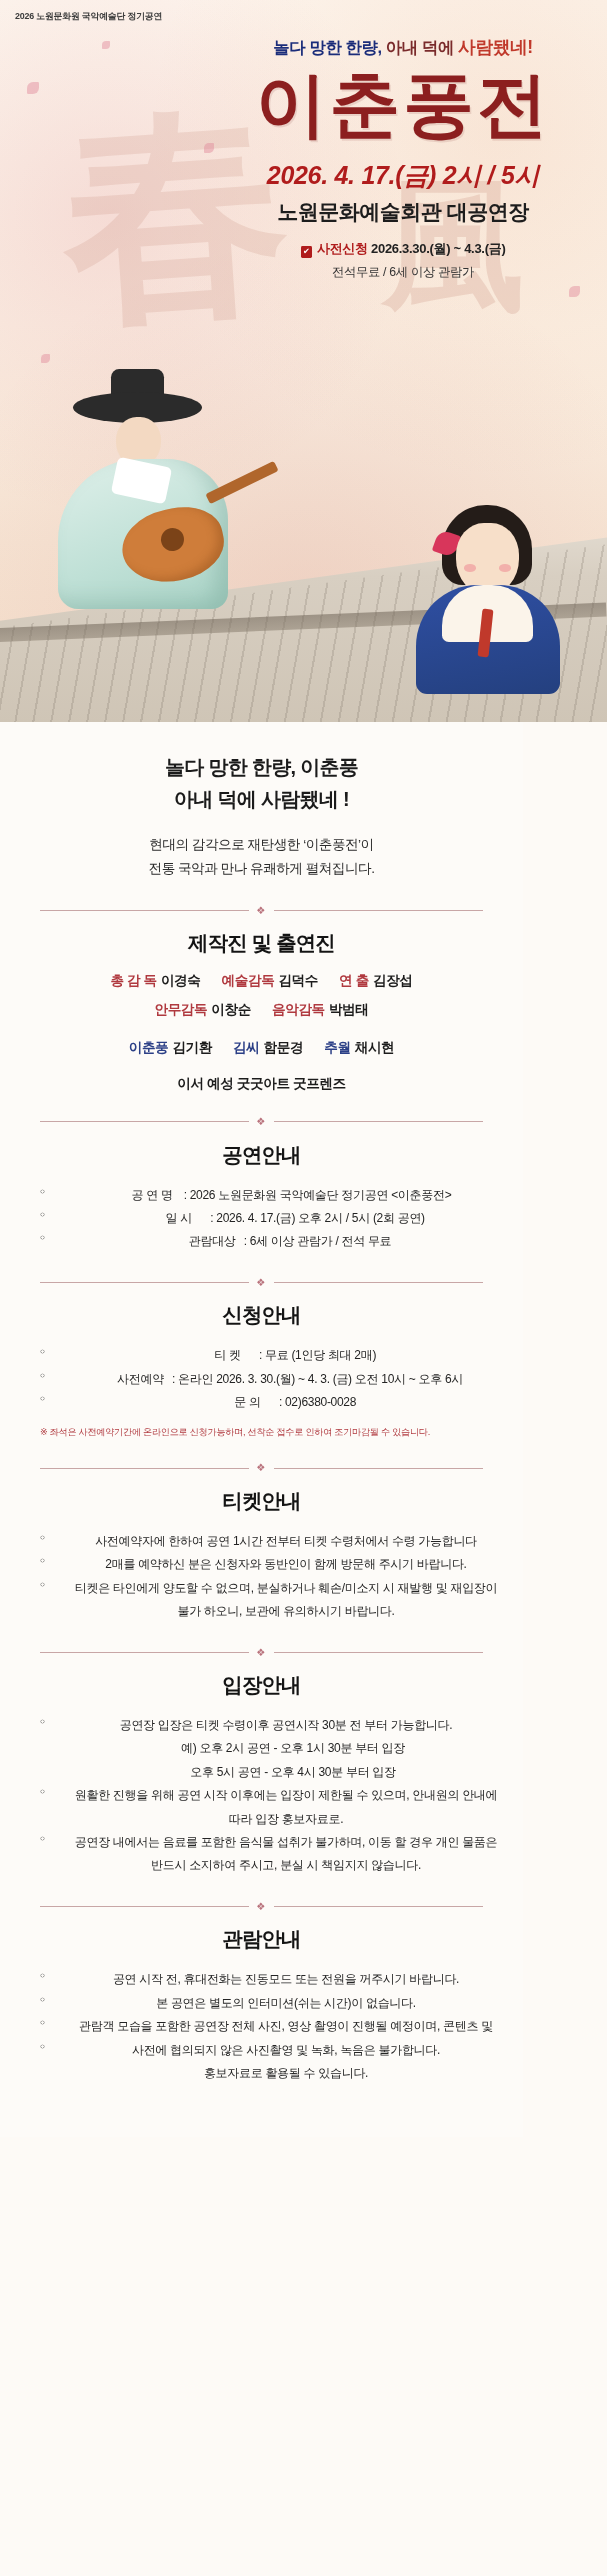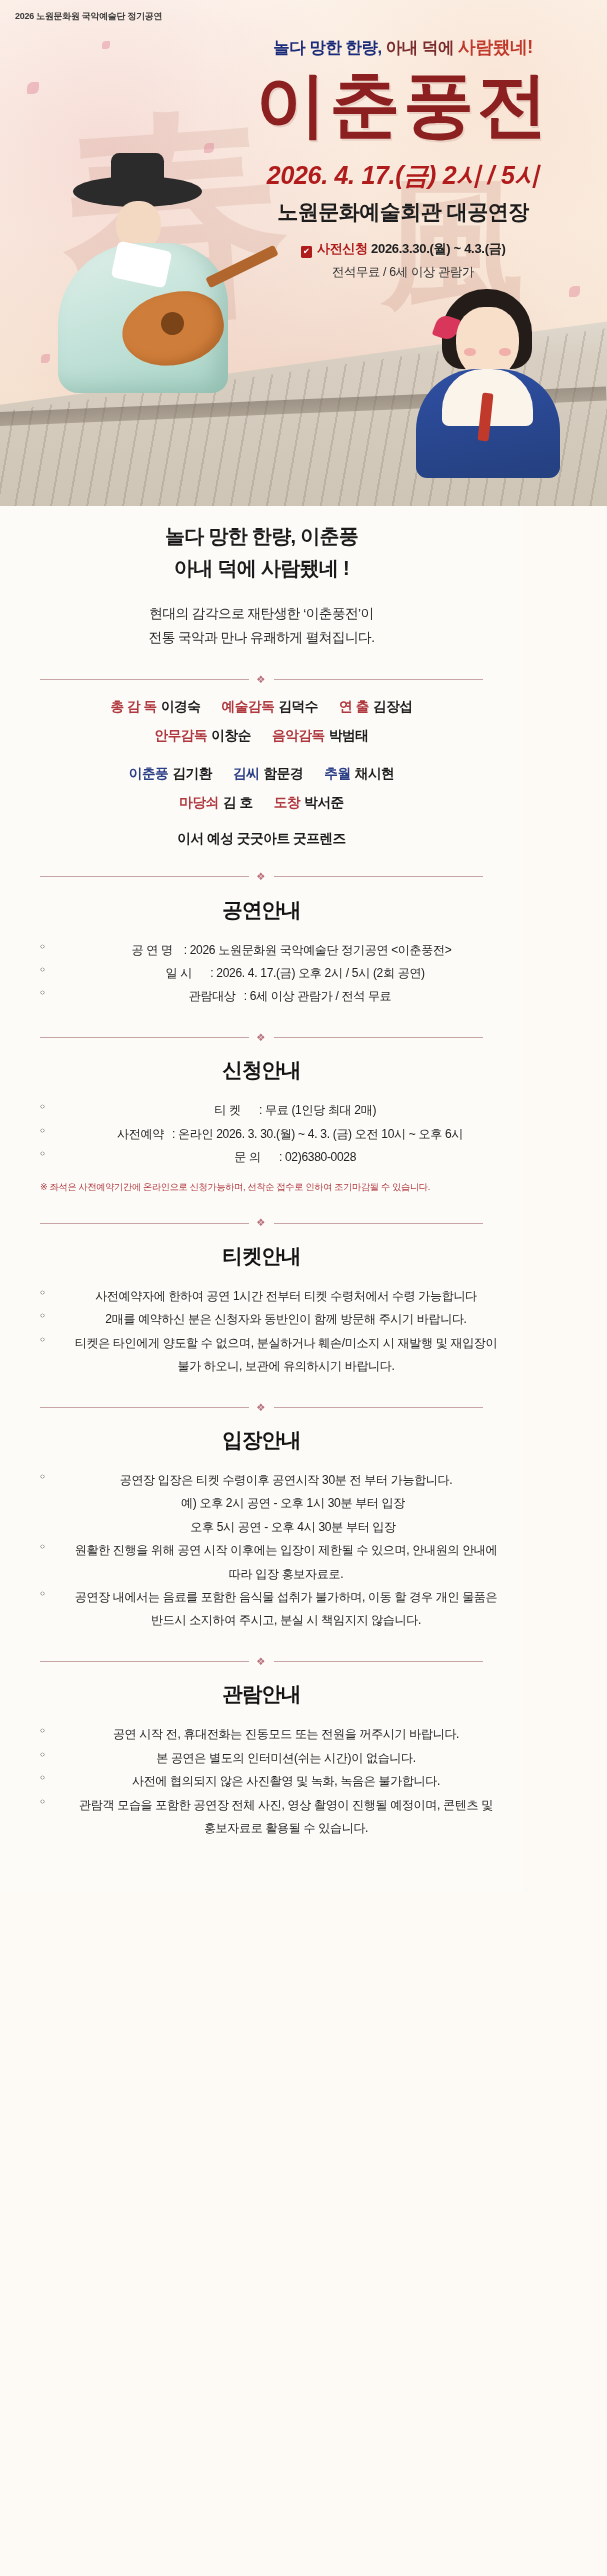--- a/index.html
+++ b/index.html
@@ -13,21 +13,21 @@
     width: 607px;
     height: 2576px;
     overflow: hidden;
     background: #fdfaf6;
   }
 
   
   .poster {
     position: relative;
     width: 607px;
-    height: 506px;
+    height: 722px;
     overflow: hidden;
     background: linear-gradient(180deg, #fdf6ee 0%, #fbf0e4 45%, #f6e3d2 75%, #f3dcc8 100%);
   }
   .poster-wash {
     position: absolute;
     inset: 0;
     background:
       radial-gradient(circle at 18% 30%, rgba(214,104,120,0.16) 0%, rgba(214,104,120,0) 42%),
       radial-gradient(circle at 82% 18%, rgba(226,140,90,0.14) 0%, rgba(226,140,90,0) 45%),
       radial-gradient(circle at 50% 85%, rgba(176,64,76,0.10) 0%, rgba(176,64,76,0) 55%);
@@ -265,21 +265,21 @@
     border-radius: 2.7px;
     transform: rotate(6deg);
   }
 
   .petal { position: absolute; background: rgba(224,136,152,0.45); border-radius: 50% 10% 50% 10%; }
 
   
   .content {
     position: relative;
     width: 523px;
-    padding: 15px 40px 27px;
+    padding: 30px 40px 27px;
     background: #fdfbf8;
   }
   .content-wash {
     position: absolute; inset: 0;
     background:
       radial-gradient(circle at 88% 6%, rgba(226,150,160,0.16) 0%, rgba(226,150,160,0) 28%),
       radial-gradient(circle at 6% 34%, rgba(230,160,150,0.14) 0%, rgba(230,160,150,0) 26%),
       radial-gradient(circle at 92% 56%, rgba(226,150,160,0.12) 0%, rgba(226,150,160,0) 26%),
       radial-gradient(circle at 10% 78%, rgba(226,150,160,0.12) 0%, rgba(226,150,160,0) 24%);
     pointer-events: none;
@@ -453,40 +453,37 @@
       <h2>아내 덕에 사람됐네 !</h2>
       <p>현대의 감각으로 재탄생한 ‘이춘풍전’이</p>
       <p style="margin-top:0">전통 국악과 만나 유쾌하게 펼쳐집니다.</p>
     </div>
 
     <div class="divider">
       <span class="bar"></span>
       <span class="dia">❖</span>
       <span class="bar"></span>
     </div>
+    <div class="sec-title">제작진 및 출연진</div>
 
     <div class="credits">
       <div class="credit-row">
         <span class="role">총 감 독</span><span class="name">이경숙</span>
         <span class="role">예술감독</span><span class="name">김덕수</span>
         <span class="role">연   출</span><span class="name">김장섭</span>
       </div>
       <div class="credit-row">
         <span class="role">안무감독</span><span class="name">이창순</span>
         <span class="role">음악감독</span><span class="name">박범태</span>
       </div>
       <div class="credit-row" style="margin-top:20px">
         <span class="role navy">이춘풍</span><span class="name">김기환</span>
         <span class="role navy">김씨</span><span class="name">함문경</span>
         <span class="role navy">추월</span><span class="name">채시현</span>
       </div>
-      <div class="credit-row">
-        <span class="role">마당쇠</span><span class="name">김  호</span>
-        <span class="role">도창</span><span class="name">박서준</span>
-      </div>
       <div class="credit-row plain" style="margin-top:17.7px">이서   예성   굿굿아트   굿프렌즈</div>
     </div>
 
     <div class="divider">
       <span class="bar"></span>
       <span class="dia">❖</span>
       <span class="bar"></span>
     </div>
     <div class="sec-title">공연안내</div>
     <ul class="info-list">
@@ -539,21 +536,21 @@
 
     <div class="divider">
       <span class="bar"></span>
       <span class="dia">❖</span>
       <span class="bar"></span>
     </div>
     <div class="sec-title">관람안내</div>
     <ul class="info-list">
       <li>공연 시작 전, 휴대전화는 진동모드 또는 전원을 꺼주시기 바랍니다.</li>
       <li>본 공연은 별도의 인터미션(쉬는 시간)이 없습니다.</li>
+      <li>관람객 모습을 포함한 공연장 전체 사진, 영상 촬영이 진행될 예정이며, 콘텐츠 및</li>
       <li>사전에 협의되지 않은 사진촬영 및 녹화, 녹음은 불가합니다.</li>
-      <li>관람객 모습을 포함한 공연장 전체 사진, 영상 촬영이 진행될 예정이며, 콘텐츠 및</li>
       <li class="cont">홍보자료로 활용될 수 있습니다.</li>
     </ul>
 
     <div class="footer-pad"></div>
   </div>
 </div>
 
 
 </body></html>

